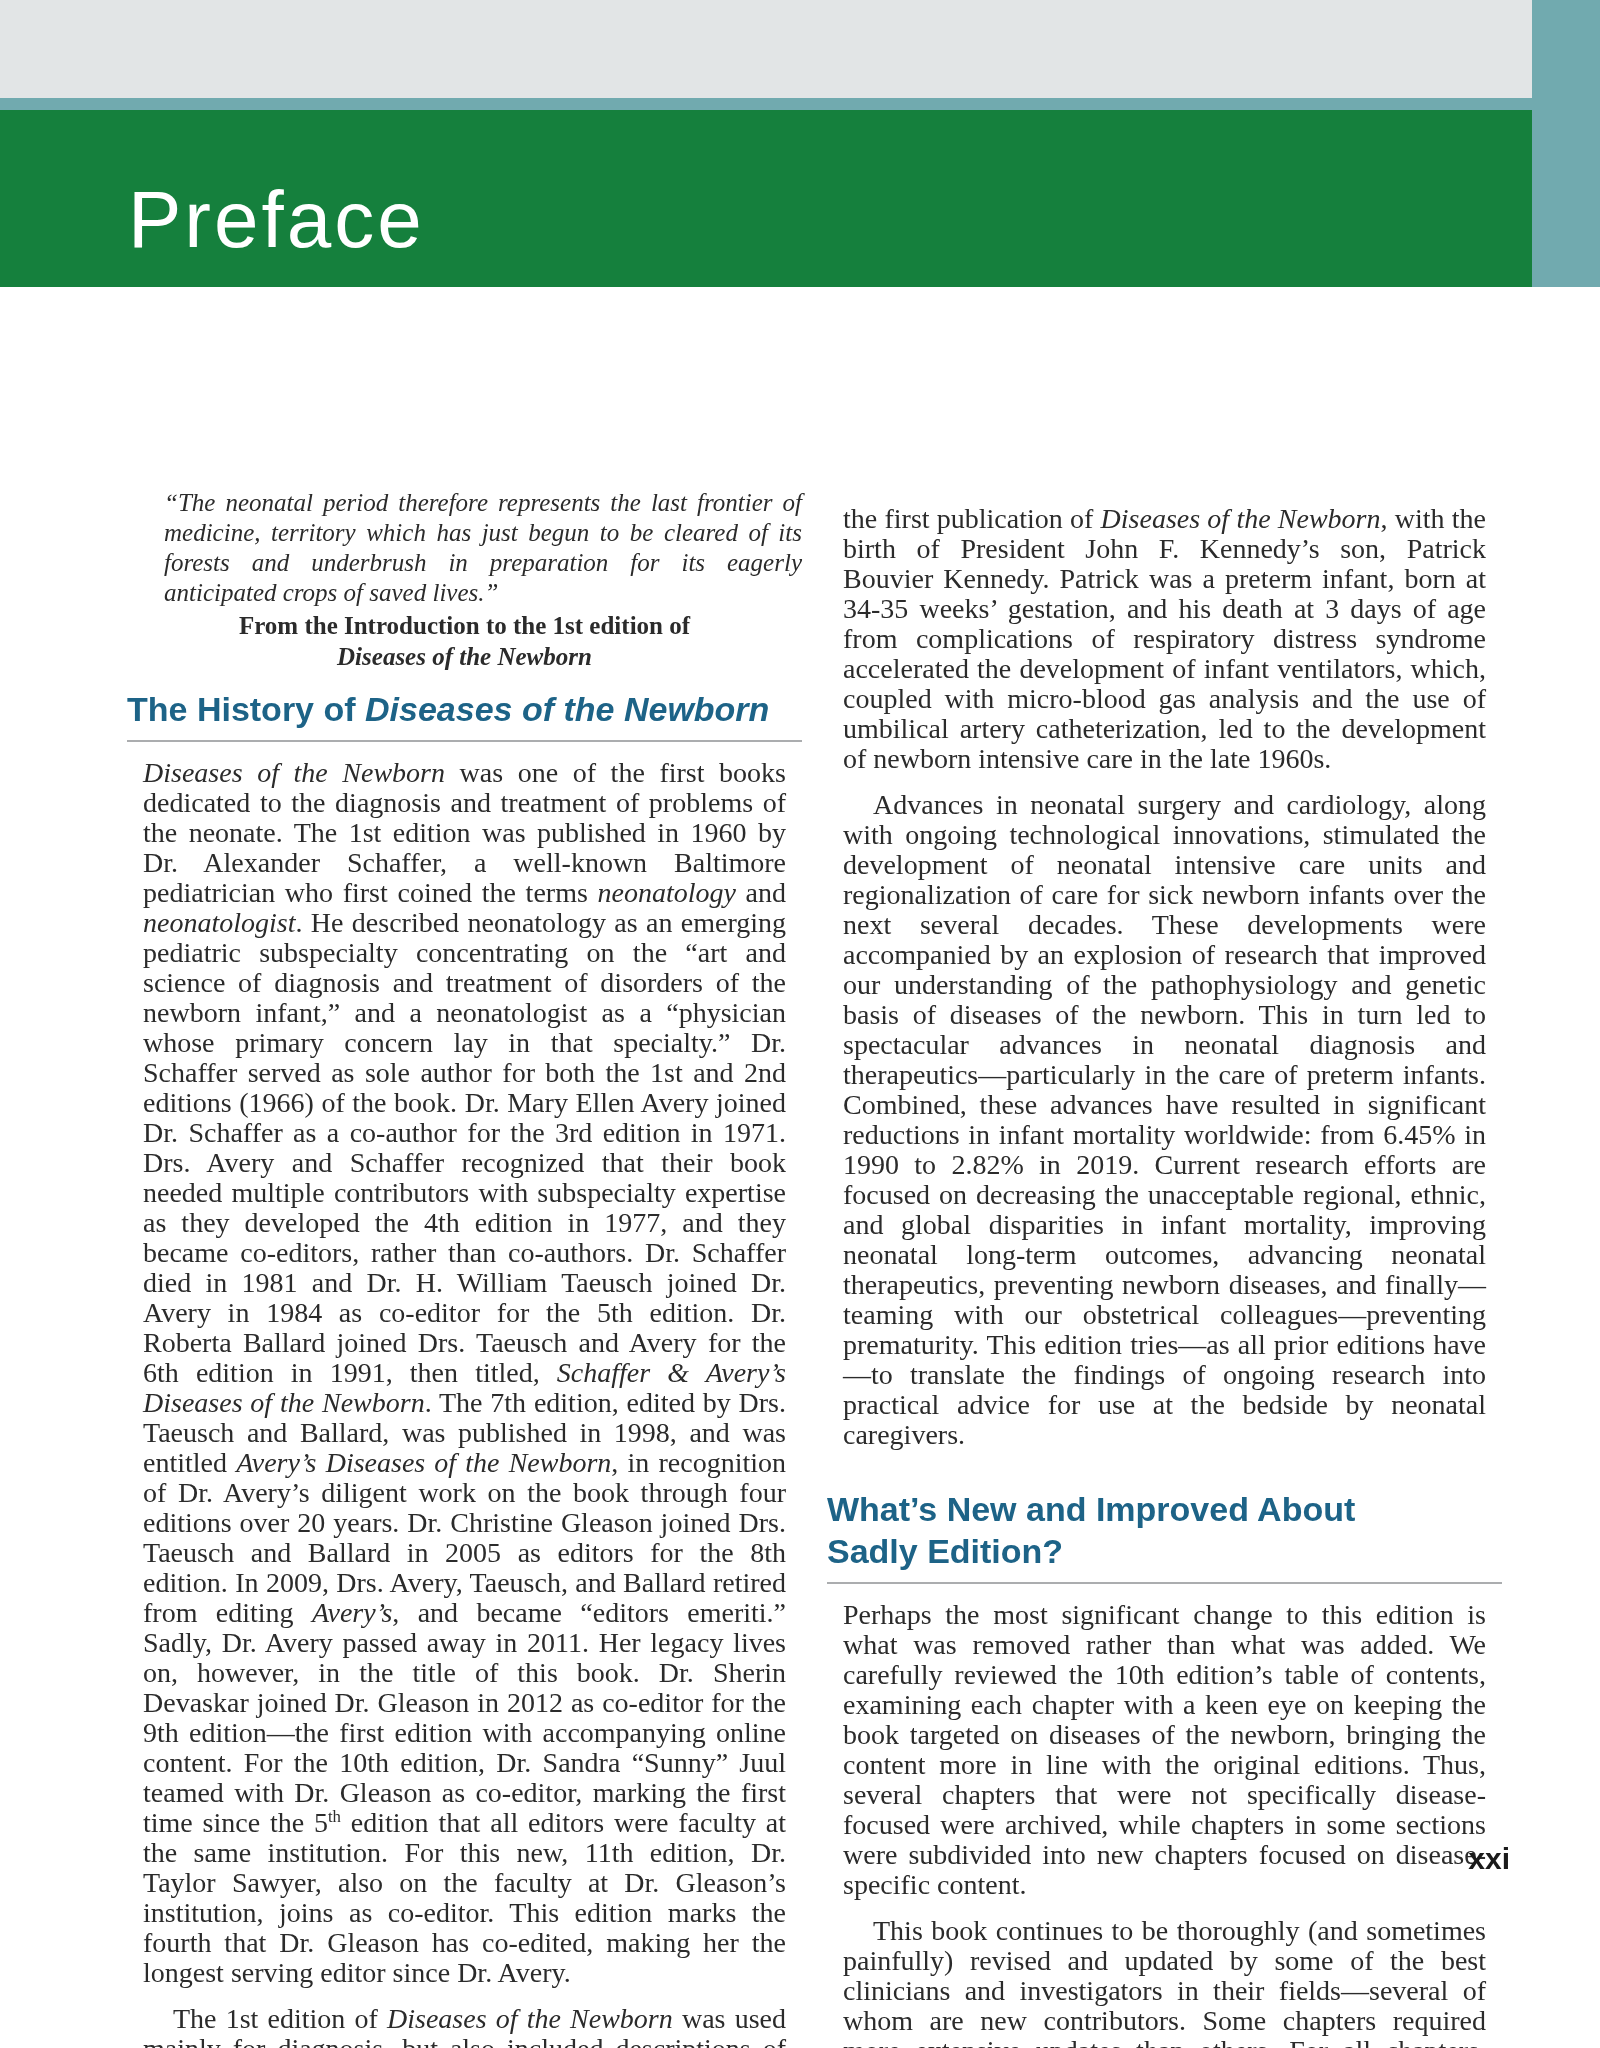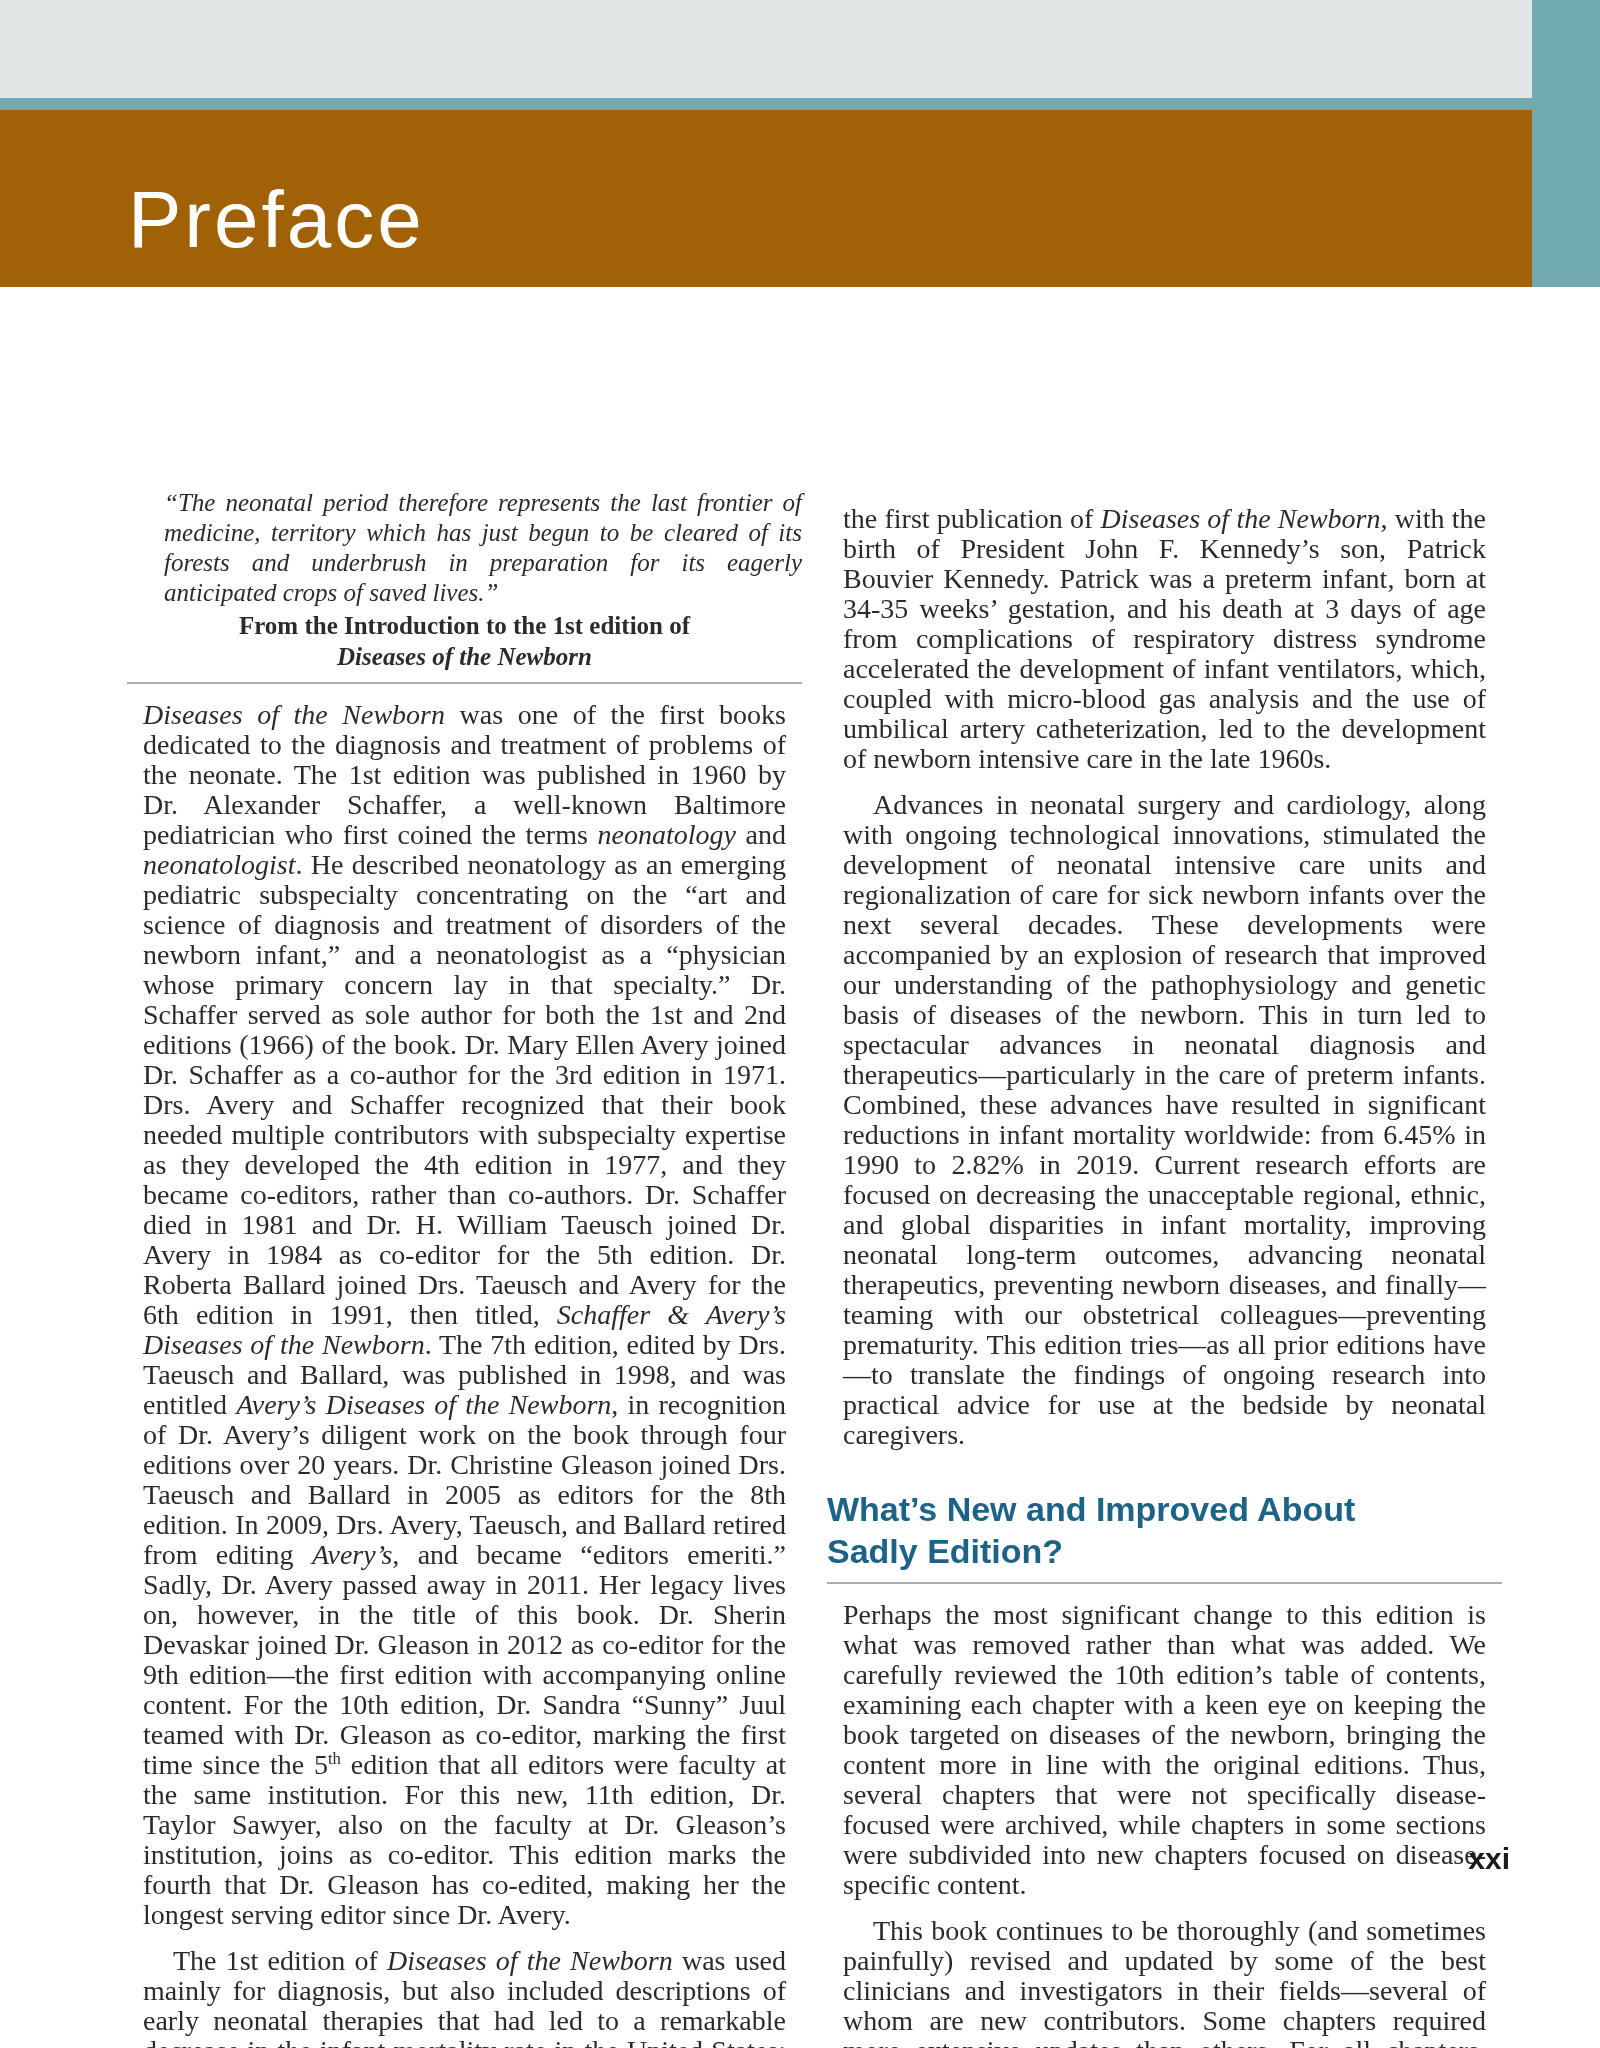--- a/index.html
+++ b/index.html
@@ -4,21 +4,21 @@
 <style>
   html,body { margin:0; padding:0; background:#ffffff; }
   .page {
     position:relative; width:1600px; height:2048px; overflow:hidden;
     background:#ffffff; color:#2b2b2b;
     font-family:"Liberation Serif", serif;
   }
   
   .topbar   { position:absolute; left:0; top:0; width:1532px; height:98px; background:#e2e5e6; }
   .tealbar  { position:absolute; left:0; top:98px; width:1600px; height:12px; background:#71aaaf; }
-  .banner   { position:absolute; left:0; top:110px; width:1532px; height:177px; background:#a16207; }
+  .banner   { position:absolute; left:0; top:110px; width:1532px; height:177px; background:#15803d; }
   .teal-col { position:absolute; right:0; top:0; width:68px; height:287px; background:#71aaaf; }
   .banner-title {
     position:absolute; left:128px; bottom:26px;
     font-family:"Liberation Sans", sans-serif; font-weight:100;
     font-size:80px; line-height:82px; color:#ffffff; letter-spacing:3px;
   }
   
   .content { position:absolute; left:127px; top:488px; width:1383px; display:flex; gap:25px; }
   .col { width:675px; }
   p.body { font-size:28px; line-height:30px; text-align:justify; margin:16px; }
@@ -55,20 +55,21 @@
 
   <div class="content">
 
     <div class="col">
       <p class="quote">“The neonatal period therefore represents the last frontier of medicine, territory which has just begun to be cleared of its forests and underbrush in preparation for its eagerly anticipated crops of saved lives.”</p>
       <div class="attribution">
         <div class="line1">From the Introduction to the 1st edition of</div>
         <div class="line2">Diseases of the Newborn</div>
       </div>
 
+      <h2 class="section-heading"><span>The History of </span><span style="font-style: italic;">Diseases of the Newborn</span></h2>
       <hr class="rule">
 
       <p class="body"><span style="font-style: italic;">Diseases of the Newborn</span><span> was one of the first books dedicated to the diagnosis and treatment of problems of the neonate. The 1st edition was published in 1960 by Dr. Alexander Schaffer, a well-known Baltimore pediatrician who first coined the terms </span><span style="font-style: italic;">neonatology</span><span> and </span><span style="font-style: italic;">neonatologist</span><span>. He described neonatology as an emerging pediatric subspecialty concentrating on the “art and science of diagnosis and treatment of disorders of the newborn infant,” and a neonatologist as a “physician whose primary concern lay in that specialty.” Dr. Schaffer served as sole author for both the 1st and 2nd editions (1966) of the book. Dr. Mary Ellen Avery joined Dr. Schaffer as a co-author for the 3rd edition in 1971. Drs. Avery and Schaffer recognized that their book needed multiple contributors with subspecialty expertise as they developed the 4th edition in 1977, and they became co-editors, rather than co-authors. Dr. Schaffer died in 1981 and Dr. H. William Taeusch joined Dr. Avery in 1984 as co-editor for the 5th edition. Dr. Roberta Ballard joined Drs. Taeusch and Avery for the 6th edition in 1991, then titled, </span><span style="font-style: italic;">Schaffer &amp; Avery’s Diseases of the Newborn</span><span>. The 7th edition, edited by Drs. Taeusch and Ballard, was published in 1998, and was entitled </span><span style="font-style: italic;">Avery’s Diseases of the Newborn</span><span>, in recognition of Dr. Avery’s diligent work on the book through four editions over 20 years. Dr. Christine Gleason joined Drs. Taeusch and Ballard in 2005 as editors for the 8th edition. In 2009, Drs. Avery, Taeusch, and Ballard retired from editing </span><span style="font-style: italic;">Avery’s</span><span>, and became “editors emeriti.” Sadly, Dr. Avery passed away in 2011. Her legacy lives on, however, in the title of this book. Dr. Sherin Devaskar joined Dr. Gleason in 2012 as co-editor for the 9th edition—the first edition with accompanying online content. For the 10th edition, Dr. Sandra “Sunny” Juul teamed with Dr. Gleason as co-editor, marking the first time since the 5</span><sup>th</sup><span> edition that all editors were faculty at the same institution. For this new, 11th edition, Dr. Taylor Sawyer, also on the faculty at Dr. Gleason’s institution, joins as co-editor. This edition marks the fourth that Dr. Gleason has co-edited, making her the longest serving editor since Dr. Avery.</span></p>
       <p class="body indent"><span>The 1st edition of </span><span style="font-style: italic;">Diseases of the Newborn</span><span> was used mainly for diagnosis, but also included descriptions of early neonatal therapies that had led to a remarkable decrease in the infant mortality rate in the United States: from 47 deaths per 1000 live births in 1940 to 26 per 1000 in 1960. However, a pivotal year for the fledgling subspecialty of neonatology came in 1963, 3 years after</span></p>
     </div>
 
     <div class="col">
       <p class="body"><span>the first publication of </span><span style="font-style: italic;">Diseases of the Newborn</span><span>, with the birth of President John F. Kennedy’s son, Patrick Bouvier Kennedy. Patrick was a preterm infant, born at 34-35 weeks’ gestation, and his death at 3 days of age from complications of respiratory distress syndrome accelerated the development of infant ventilators, which, coupled with micro-blood gas analysis and the use of umbilical artery catheterization, led to the development of newborn intensive care in the late 1960s.</span></p>
       <p class="body indent"><span>Advances in neonatal surgery and cardiology, along with ongoing technological innovations, stimulated the development of neonatal intensive care units and regionalization of care for sick newborn infants over the next several decades. These developments were accompanied by an explosion of research that improved our understanding of the pathophysiology and genetic basis of diseases of the newborn. This in turn led to spectacular advances in neonatal diagnosis and therapeutics—particularly in the care of preterm infants. Combined, these advances have resulted in significant reductions in infant mortality worldwide: from 6.45% in 1990 to 2.82% in 2019. Current research efforts are focused on decreasing the unacceptable regional, ethnic, and global disparities in infant mortality, improving neonatal long-term outcomes, advancing neonatal therapeutics, preventing newborn diseases, and finally—teaming with our obstetrical colleagues—preventing prematurity. This edition tries—as all prior editions have—to translate the findings of ongoing research into practical advice for use at the bedside by neonatal caregivers.</span></p>
 

